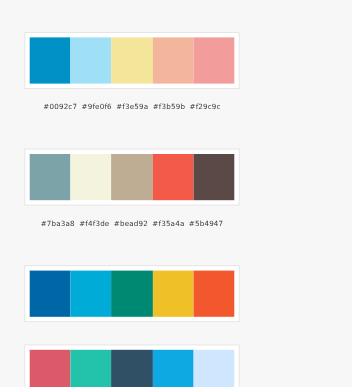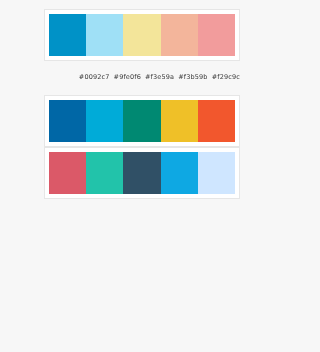--- a/index.html
+++ b/index.html
@@ -14,21 +14,22 @@
     overflow: hidden;
   }
   #palette-list {
     display: flex;
     flex-direction: column;
     padding-top: 9px;
   }
   .palette-entry {
     display: flex;
     flex-direction: column;
-    align-items: flex-end;
+    align-items: center;
+    margin-top: 20px;
   }
   .palette-card {
     width: 196px;
     height: 52px;
     box-sizing: border-box;
     background: #ffffff;
     border: 1px solid #e6e6e6;
     padding: 4px;
     display: flex;
     flex-direction: row;
@@ -69,20 +70,36 @@
       <div class="hex-row" style="color: rgb(58, 58, 58);">
         <span class="hex-code">#0092c7</span>
         <span class="hex-code">#9fe0f6</span>
         <span class="hex-code">#f3e59a</span>
         <span class="hex-code">#f3b59b</span>
         <span class="hex-code">#f29c9c</span>
       </div>
     </div>
     <div class="palette-entry">
       <div class="palette-card" style="background: rgb(255, 255, 255); border-color: rgb(230, 230, 230);">
+        <div class="swatch" style="background-color: rgb(123, 163, 168);"></div>
+        <div class="swatch" style="background-color: rgb(244, 243, 222);"></div>
+        <div class="swatch" style="background-color: rgb(190, 173, 146);"></div>
+        <div class="swatch" style="background-color: rgb(243, 90, 74);"></div>
+        <div class="swatch" style="background-color: rgb(91, 73, 71);"></div>
+      </div>
+      <div class="hex-row" style="color: rgb(58, 58, 58);">
+        <span class="hex-code">#7ba3a8</span>
+        <span class="hex-code">#f4f3de</span>
+        <span class="hex-code">#bead92</span>
+        <span class="hex-code">#f35a4a</span>
+        <span class="hex-code">#5b4947</span>
+      </div>
+    </div>
+    <div class="palette-entry">
+      <div class="palette-card" style="background: rgb(255, 255, 255); border-color: rgb(230, 230, 230);">
         <div class="swatch" style="background-color: rgb(0, 103, 166);"></div>
         <div class="swatch" style="background-color: rgb(0, 171, 216);"></div>
         <div class="swatch" style="background-color: rgb(0, 137, 114);"></div>
         <div class="swatch" style="background-color: rgb(239, 192, 40);"></div>
         <div class="swatch" style="background-color: rgb(242, 87, 45);"></div>
       </div>
     </div>
     <div class="palette-entry">
       <div class="palette-card" style="background: rgb(255, 255, 255); border-color: rgb(230, 230, 230);">
         <div class="swatch" style="background-color: rgb(219, 89, 104);"></div>

